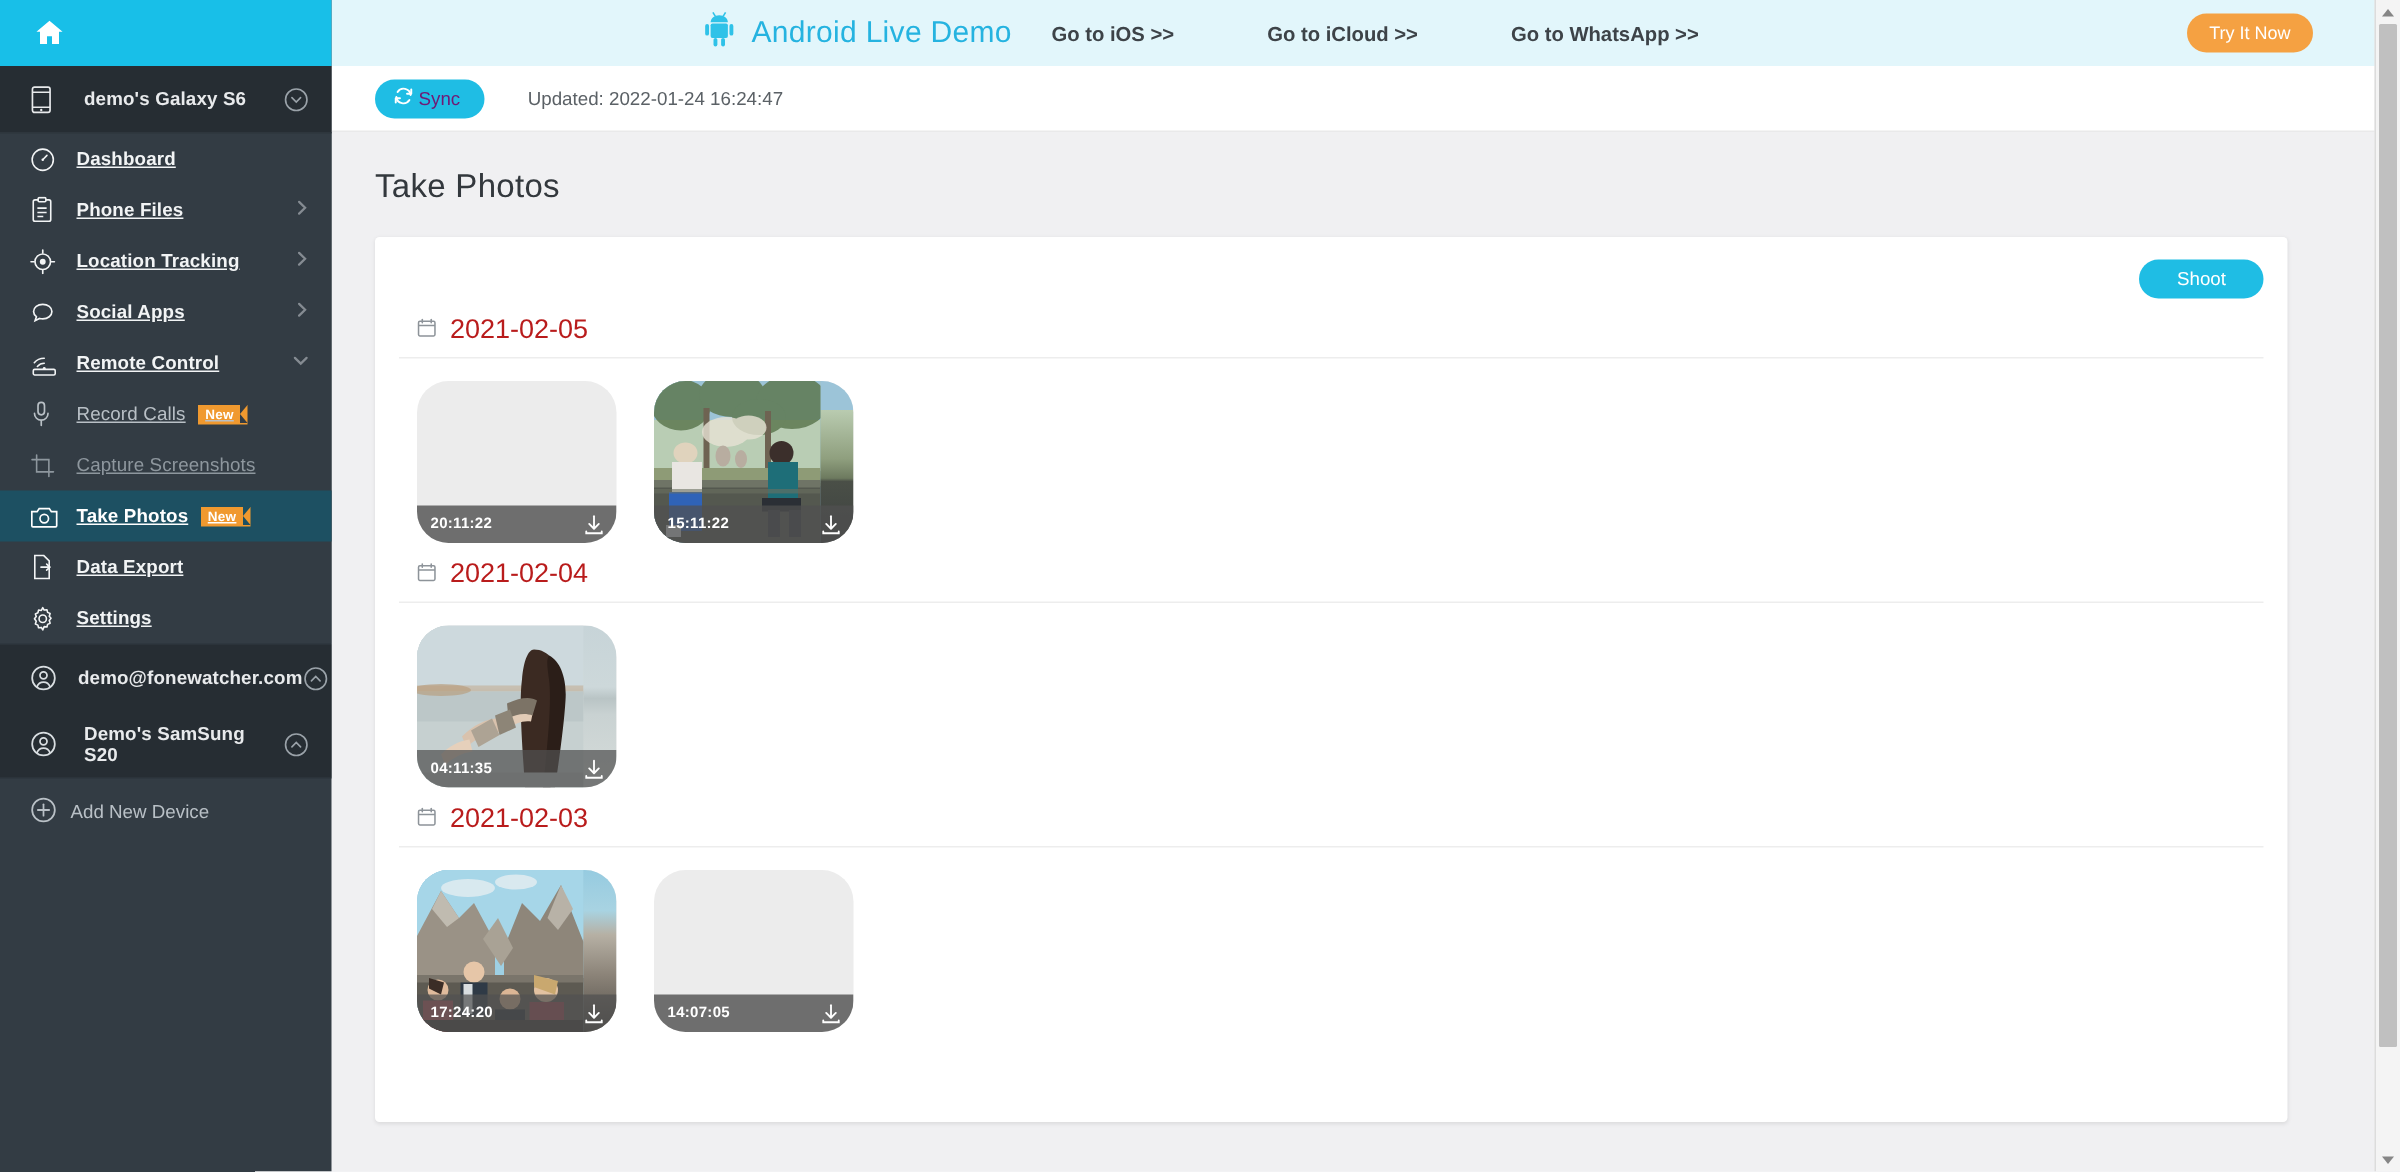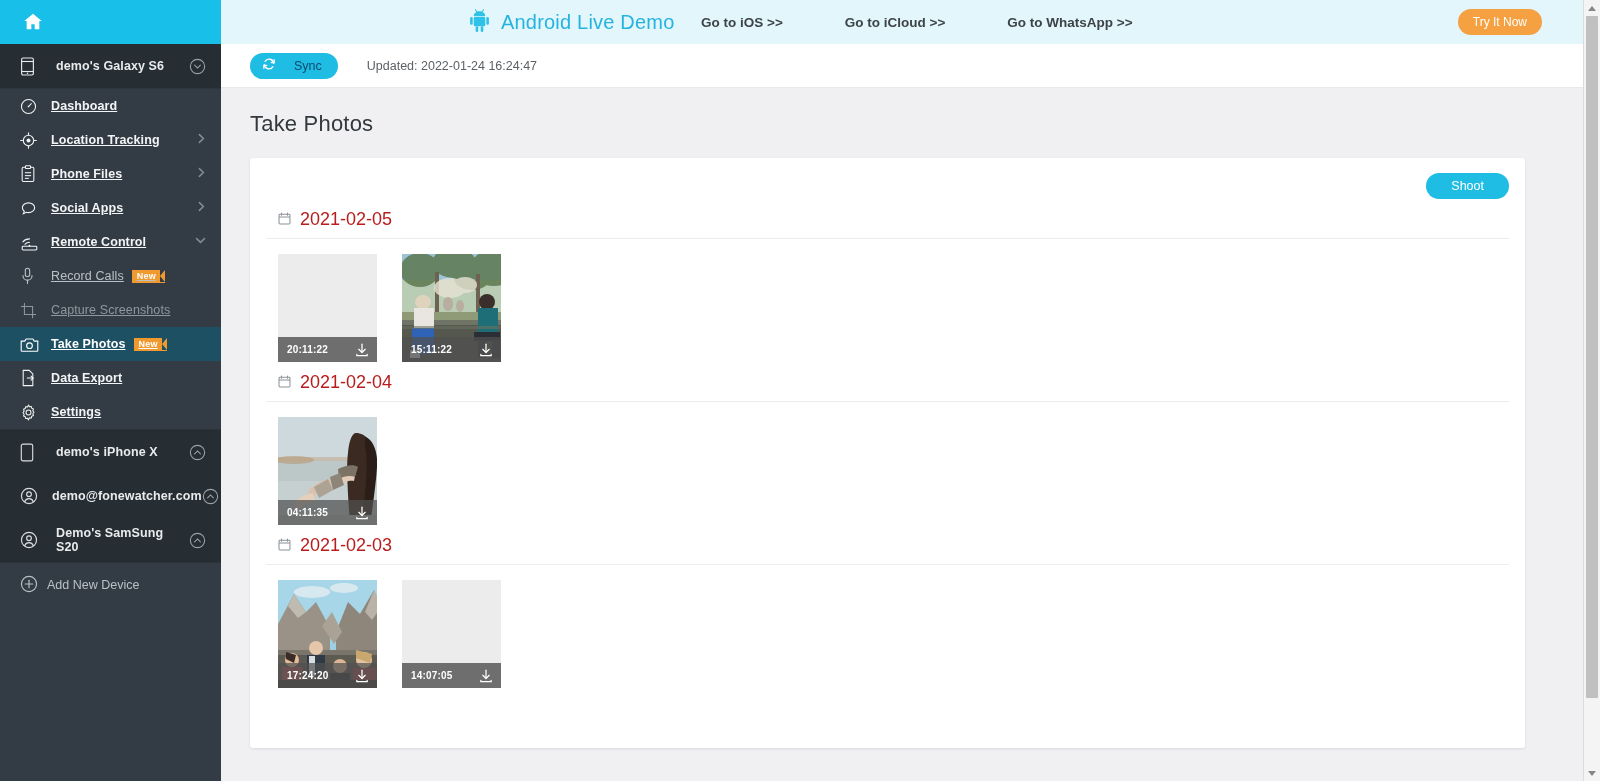--- a/index.html
+++ b/index.html
@@ -105,23 +105,23 @@
     font-size: 12px; font-family: inherit;
     padding: 6px 15px; cursor: pointer;
   }
 
   .syncbar {
     height: 44px; background: #fff;
     display: flex; align-items: center; padding-left: 29px;
     border-bottom: 1px solid #e9e9ea; flex: 0 0 44px;
   }
   .sync-btn {
-    background: #1fbde4; color: #0c4a6e; border: none; border-radius: 15px;
+    background: #1fbde4; color: #701a75; border: none; border-radius: 15px;
     height: 26px; padding: 0 16px 0 12px;
-    display: flex; align-items: center; gap: 18px;
+    display: flex; align-items: center; gap: 3px;
     font-size: 12.5px; font-family: inherit; cursor: pointer;
   }
   .updated { margin-left: 29px; color: #5b6166; font-size: 12.5px; }
 
   .content { flex: 1; overflow: hidden; padding: 0 0 0 0; }
   .page-title {
     font-size: 22px; color: #33383d; font-weight: normal;
     padding: 23px 0 0 29px; letter-spacing: .2px;
   }
 
@@ -141,23 +141,24 @@
 
   .date-group { margin-top: 10px; }
   .date-head {
     display: flex; align-items: flex-end; gap: 9px;
     padding: 0 0 8px 12px; color: #b91c1c; font-size: 18px;
     border-bottom: 1px solid #ededed;
   }
   .thumbs { display: flex; gap: 25px; padding: 15px 0 0 12px; }
 
   .thumb {
-    width: 99px; height: 108px; position: relative;
+    width: 133px; height: 108px; position: relative;
     overflow: hidden; cursor: pointer;
     background: #ececec;
+    border-radius: 21px;
   }
   .thumb .ph { position: absolute; inset: 0; }
   .thumb .bar {
     position: absolute; left: 0; right: 0; bottom: 0;
     height: 25px; background: rgba(80,80,80,.72);
     display: flex; align-items: center;
     padding: 0 7px 0 9px; color: #fff; font-size: 10px;
     font-weight: bold; letter-spacing: .2px;
   }
   .thumb .bar .dl { margin-left: auto; display: flex; }
@@ -233,57 +234,57 @@
             <circle cx="10" cy="10" r="8.3"></circle>
             <path d="M10 10 13.3 6.6" stroke-linecap="round"></path>
             <circle cx="10" cy="10" r="1" fill="#f2f4f5" stroke="none"></circle>
           </svg>
         </span>
         <span class="lbl">Dashboard</span>
       </div>
 
       <div class="nav-item">
         <span class="ic">
+          <svg width="16" height="18" viewBox="0 0 18 21" fill="none" stroke="#f2f4f5" stroke-width="1.25">
+            <rect x="2.2" y="2.6" width="13.6" height="16.6" rx="1.4"></rect>
+            <rect x="6" y="0.9" width="6" height="3.2" rx="0.8" fill="#333c44"></rect>
+            <line x1="5.4" y1="9" x2="12.6" y2="9"></line>
+            <line x1="5.4" y1="12.4" x2="12.6" y2="12.4"></line>
+            <line x1="5.4" y1="15.6" x2="10" y2="15.6"></line>
+          </svg>
+        </span>
+        <span class="lbl">Phone Files</span>
+        <span class="arrow">
+          <svg width="11" height="13" viewBox="0 0 11 13" fill="none" stroke="#c8cdd2" stroke-width="1.5">
+              <path d="M3.4 2.6 7.4 6.5 3.4 10.4" stroke-linecap="round"></path>
+            </svg>
+        </span>
+      </div>
+
+      <div class="nav-item">
+        <span class="ic">
           <svg width="17" height="17" viewBox="0 0 20 20" fill="none" stroke="#f2f4f5" stroke-width="1.3">
             <circle cx="10" cy="10" r="6.1"></circle>
             <circle cx="10" cy="10" r="2.3" fill="#f2f4f5" stroke="none"></circle>
             <line x1="10" y1="0.8" x2="10" y2="3.2" stroke-linecap="round"></line>
             <line x1="10" y1="16.8" x2="10" y2="19.2" stroke-linecap="round"></line>
             <line x1="0.8" y1="10" x2="3.2" y2="10" stroke-linecap="round"></line>
             <line x1="16.8" y1="10" x2="19.2" y2="10" stroke-linecap="round"></line>
           </svg>
         </span>
         <span class="lbl">Location Tracking</span>
         <span class="arrow">
           <svg width="11" height="13" viewBox="0 0 11 13" fill="none" stroke="#c8cdd2" stroke-width="1.5">
               <path d="M3.4 2.6 7.4 6.5 3.4 10.4" stroke-linecap="round"></path>
             </svg>
         </span>
       </div>
 
       <div class="nav-item">
         <span class="ic">
-          <svg width="16" height="18" viewBox="0 0 18 21" fill="none" stroke="#f2f4f5" stroke-width="1.25">
-            <rect x="2.2" y="2.6" width="13.6" height="16.6" rx="1.4"></rect>
-            <rect x="6" y="0.9" width="6" height="3.2" rx="0.8" fill="#333c44"></rect>
-            <line x1="5.4" y1="9" x2="12.6" y2="9"></line>
-            <line x1="5.4" y1="12.4" x2="12.6" y2="12.4"></line>
-            <line x1="5.4" y1="15.6" x2="10" y2="15.6"></line>
-          </svg>
-        </span>
-        <span class="lbl">Phone Files</span>
-        <span class="arrow">
-          <svg width="11" height="13" viewBox="0 0 11 13" fill="none" stroke="#c8cdd2" stroke-width="1.5">
-              <path d="M3.4 2.6 7.4 6.5 3.4 10.4" stroke-linecap="round"></path>
-            </svg>
-        </span>
-      </div>
-
-      <div class="nav-item">
-        <span class="ic">
           <svg width="17" height="17" viewBox="0 0 20 20" fill="none" stroke="#f2f4f5" stroke-width="1.3">
             <path d="M10 3.4c4 0 7.2 2.5 7.2 5.7S14 14.8 10 14.8c-.9 0-1.7-.1-2.5-.3l-3.5 1.7 1-3.1C3.6 12 2.8 10.6 2.8 9.1 2.8 5.9 6 3.4 10 3.4z"></path>
           </svg>
         </span>
         <span class="lbl">Social Apps</span>
         <span class="arrow">
           <svg width="11" height="13" viewBox="0 0 11 13" fill="none" stroke="#c8cdd2" stroke-width="1.5">
               <path d="M3.4 2.6 7.4 6.5 3.4 10.4" stroke-linecap="round"></path>
             </svg>
         </span>
@@ -355,34 +356,20 @@
             <circle cx="10" cy="10" r="2.9"></circle>
             <path d="M10 1.3l1.1 1.9 2.2-.3.5 2.1 2 .9-.7 2.1 1.4 1.7-1.4 1.7.7 2.1-2 .9-.5 2.1-2.2-.3L10 18.7l-1.1-1.9-2.2.3-.5-2.1-2-.9.7-2.1L3.5 10l1.4-1.7-.7-2.1 2-.9.5-2.1 2.2.3z" stroke-linejoin="round"></path>
           </svg>
         </span>
         <span class="lbl">Settings</span>
       </div>
     </nav>
 
     <div class="sb-sep"></div>
 
-    <div class="sb-device lower" style="height:44px;">
-      <span class="ic">
-        <svg width="14" height="19" viewBox="0 0 16 22" fill="none" stroke="#d8dde1" stroke-width="1.3">
-          <rect x="1.4" y="1.3" width="13.2" height="19.4" rx="2"></rect>
-        </svg>
-      </span>
-      <span class="lbl">demo's iPhone X</span>
-      <span class="chev">
-        <svg width="17" height="17" viewBox="0 0 20 20" fill="none" stroke="#9aa2a9" stroke-width="1.3">
-          <circle cx="10" cy="10" r="8.4"></circle>
-          <path d="M6.6 11.6 10 8.2 13.4 11.6" stroke-linecap="round"></path>
-        </svg>
-      </span>
-    </div>
 
     <div class="sb-device lower">
       <span class="ic">
         <svg width="18" height="18" viewBox="0 0 20 20" fill="none" stroke="#d8dde1" stroke-width="1.3">
           <circle cx="10" cy="10" r="8.4"></circle>
           <circle cx="10" cy="8" r="2.6"></circle>
           <path d="M5.2 16.4c.8-2.2 2.6-3.4 4.8-3.4s4 1.2 4.8 3.4" stroke-linecap="round"></path>
         </svg>
       </span>
       <span class="lbl">demo@fonewatcher.com</span>

